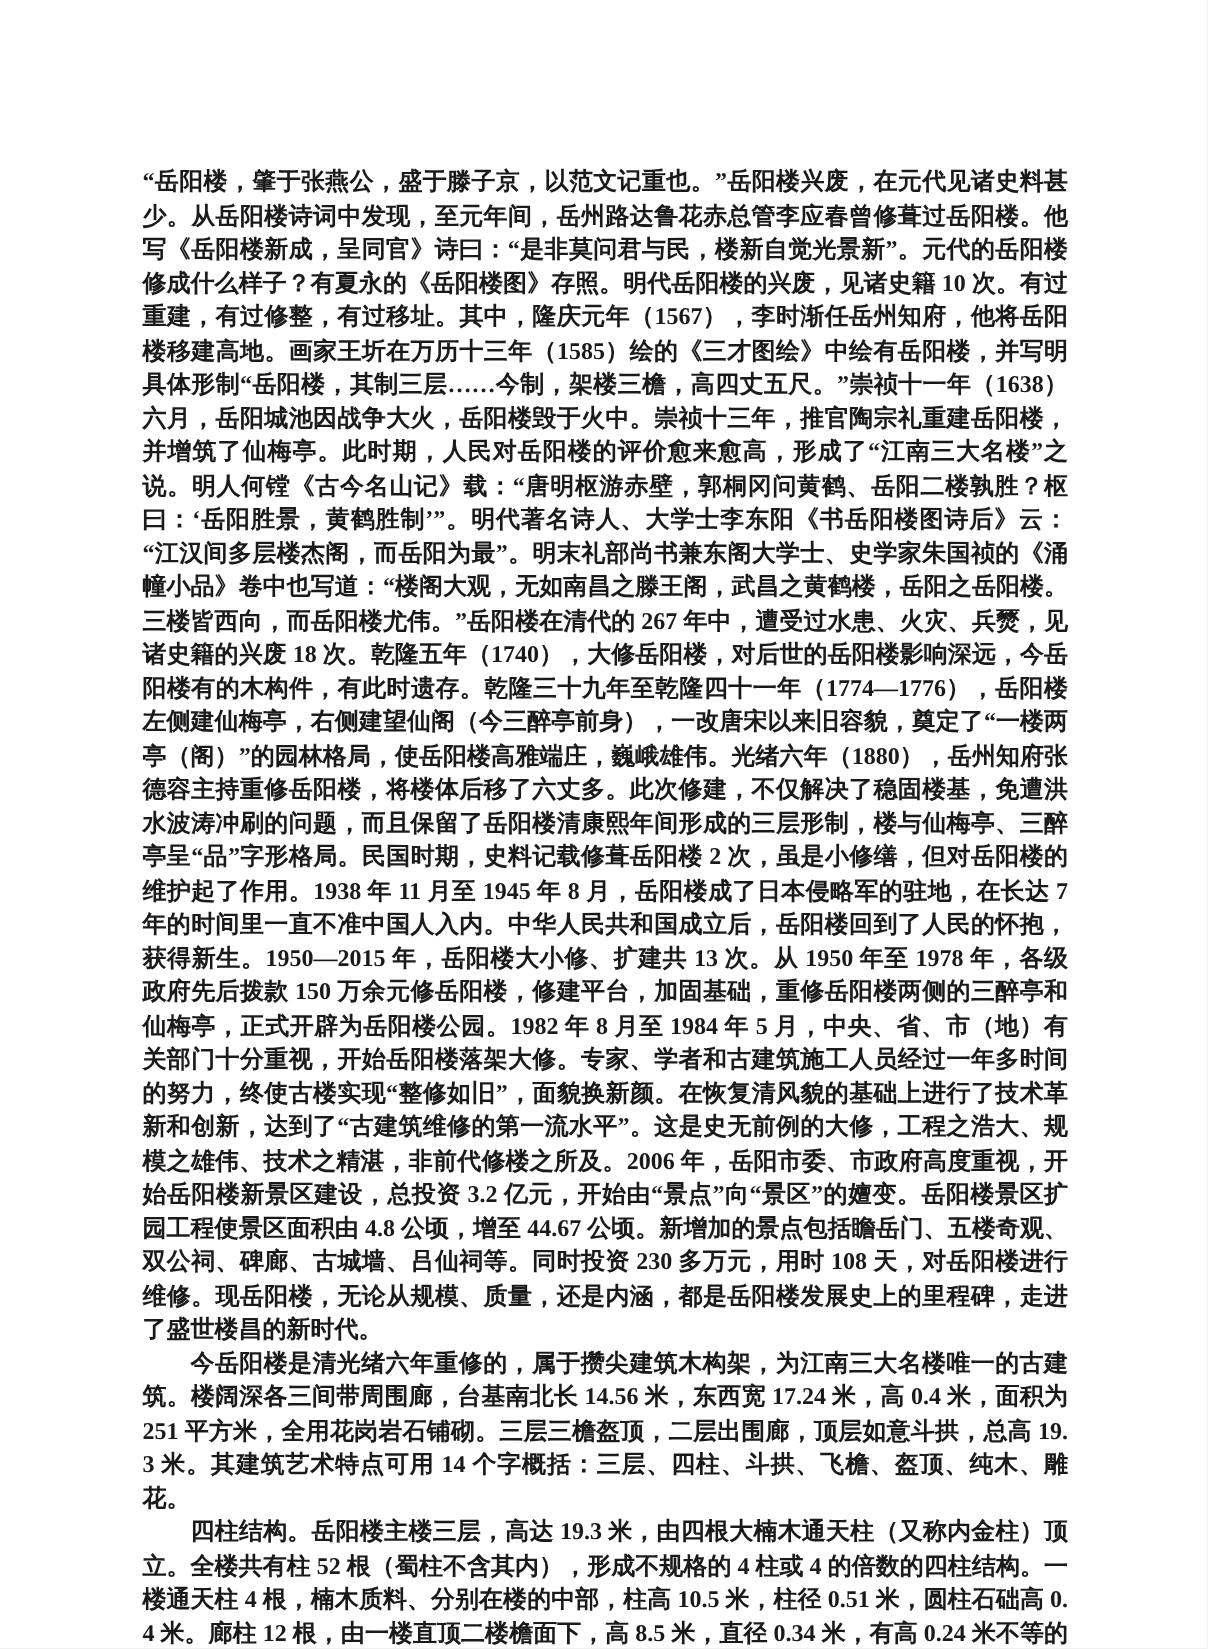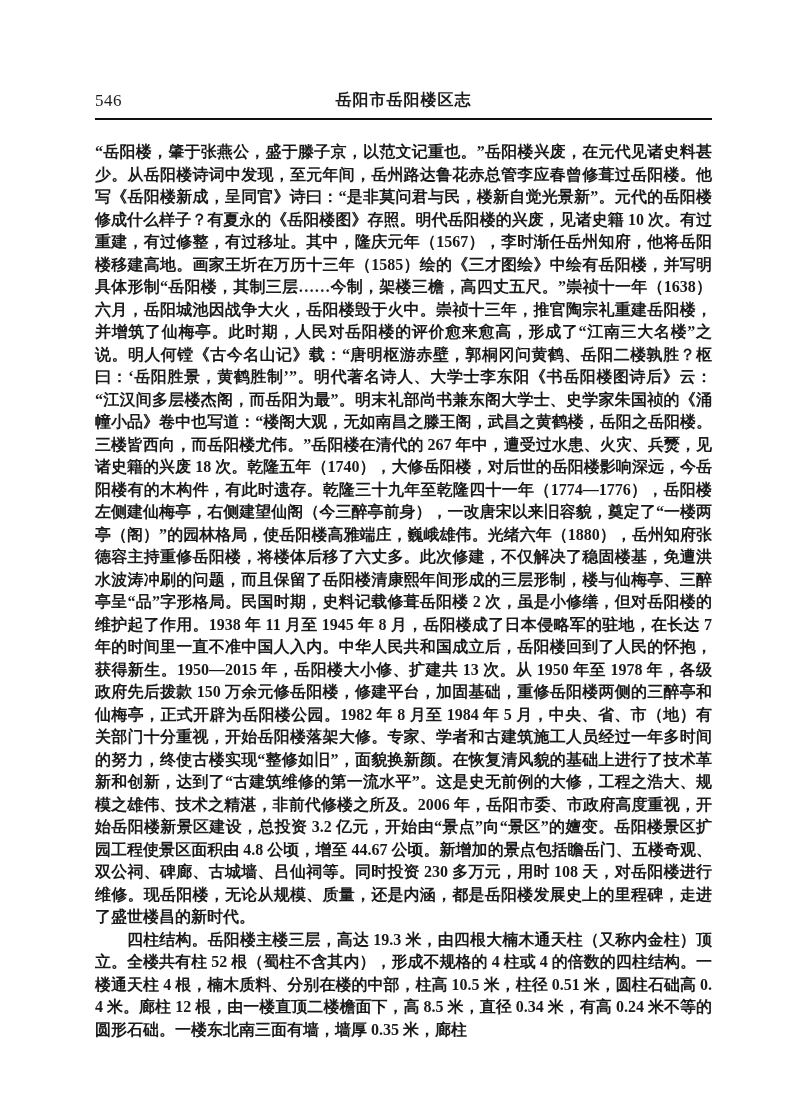--- a/index.html
+++ b/index.html
@@ -56,24 +56,20 @@
   }
   .page-body p.indent {
     text-indent: 2em;
   }
 </style>
 </head>
 <body>
 
 <div class="page">
 
-  <header class="page-header">
-    <span class="page-number">546</span>
-    <span class="book-title">岳阳市岳阳楼区志</span>
-    <span class="header-spacer"></span>
-  </header>
 
   <main class="page-body">
     <p>“岳阳楼，肇于张燕公，盛于滕子京，以范文记重也。”岳阳楼兴废，在元代见诸史料甚少。从岳阳楼诗词中发现，至元年间，岳州路达鲁花赤总管李应春曾修葺过岳阳楼。他写《岳阳楼新成，呈同官》诗曰：“是非莫问君与民，楼新自觉光景新”。元代的岳阳楼修成什么样子？有夏永的《岳阳楼图》存照。明代岳阳楼的兴废，见诸史籍 10 次。有过重建，有过修整，有过移址。其中，隆庆元年（1567），李时渐任岳州知府，他将岳阳楼移建高地。画家王圻在万历十三年（1585）绘的《三才图绘》中绘有岳阳楼，并写明具体形制“岳阳楼，其制三层……今制，架楼三檐，高四丈五尺。”崇祯十一年（1638）六月，岳阳城池因战争大火，岳阳楼毁于火中。崇祯十三年，推官陶宗礼重建岳阳楼，并增筑了仙梅亭。此时期，人民对岳阳楼的评价愈来愈高，形成了“江南三大名楼”之说。明人何镗《古今名山记》载：“唐明枢游赤壁，郭桐冈问黄鹤、岳阳二楼孰胜？枢曰：‘岳阳胜景，黄鹤胜制’”。明代著名诗人、大学士李东阳《书岳阳楼图诗后》云：“江汉间多层楼杰阁，而岳阳为最”。明末礼部尚书兼东阁大学士、史学家朱国祯的《涌幢小品》卷中也写道：“楼阁大观，无如南昌之滕王阁，武昌之黄鹤楼，岳阳之岳阳楼。三楼皆西向，而岳阳楼尤伟。”岳阳楼在清代的 267 年中，遭受过水患、火灾、兵燹，见诸史籍的兴废 18 次。乾隆五年（1740），大修岳阳楼，对后世的岳阳楼影响深远，今岳阳楼有的木构件，有此时遗存。乾隆三十九年至乾隆四十一年（1774—1776），岳阳楼左侧建仙梅亭，右侧建望仙阁（今三醉亭前身），一改唐宋以来旧容貌，奠定了“一楼两亭（阁）”的园林格局，使岳阳楼高雅端庄，巍峨雄伟。光绪六年（1880），岳州知府张德容主持重修岳阳楼，将楼体后移了六丈多。此次修建，不仅解决了稳固楼基，免遭洪水波涛冲刷的问题，而且保留了岳阳楼清康熙年间形成的三层形制，楼与仙梅亭、三醉亭呈“品”字形格局。民国时期，史料记载修葺岳阳楼 2 次，虽是小修缮，但对岳阳楼的维护起了作用。1938 年 11 月至 1945 年 8 月，岳阳楼成了日本侵略军的驻地，在长达 7 年的时间里一直不准中国人入内。中华人民共和国成立后，岳阳楼回到了人民的怀抱，获得新生。1950—2015 年，岳阳楼大小修、扩建共 13 次。从 1950 年至 1978 年，各级政府先后拨款 150 万余元修岳阳楼，修建平台，加固基础，重修岳阳楼两侧的三醉亭和仙梅亭，正式开辟为岳阳楼公园。1982 年 8 月至 1984 年 5 月，中央、省、市（地）有关部门十分重视，开始岳阳楼落架大修。专家、学者和古建筑施工人员经过一年多时间的努力，终使古楼实现“整修如旧”，面貌换新颜。在恢复清风貌的基础上进行了技术革新和创新，达到了“古建筑维修的第一流水平”。这是史无前例的大修，工程之浩大、规模之雄伟、技术之精湛，非前代修楼之所及。2006 年，岳阳市委、市政府高度重视，开始岳阳楼新景区建设，总投资 3.2 亿元，开始由“景点”向“景区”的嬗变。岳阳楼景区扩园工程使景区面积由 4.8 公顷，增至 44.67 公顷。新增加的景点包括瞻岳门、五楼奇观、双公祠、碑廊、古城墙、吕仙祠等。同时投资 230 多万元，用时 108 天，对岳阳楼进行维修。现岳阳楼，无论从规模、质量，还是内涵，都是岳阳楼发展史上的里程碑，走进了盛世楼昌的新时代。</p>
+    <p class="indent">今岳阳楼是清光绪六年重修的，属于攒尖建筑木构架，为江南三大名楼唯一的古建筑。楼阔深各三间带周围廊，台基南北长 14.56 米，东西宽 17.24 米，高 0.4 米，面积为 251 平方米，全用花岗岩石铺砌。三层三檐盔顶，二层出围廊，顶层如意斗拱，总高 19.3 米。其建筑艺术特点可用 14 个字概括：三层、四柱、斗拱、飞檐、盔顶、纯木、雕花。</p>
     <p class="indent">四柱结构。岳阳楼主楼三层，高达 19.3 米，由四根大楠木通天柱（又称内金柱）顶立。全楼共有柱 52 根（蜀柱不含其内），形成不规格的 4 柱或 4 的倍数的四柱结构。一楼通天柱 4 根，楠木质料、分别在楼的中部，柱高 10.5 米，柱径 0.51 米，圆柱石础高 0.4 米。廊柱 12 根，由一楼直顶二楼檐面下，高 8.5 米，直径 0.34 米，有高 0.24 米不等的圆形石础。一楼东北南三面有墙，墙厚 0.35 米，廊柱</p>
   </main>
 
 </div>
 
 </body></html>

